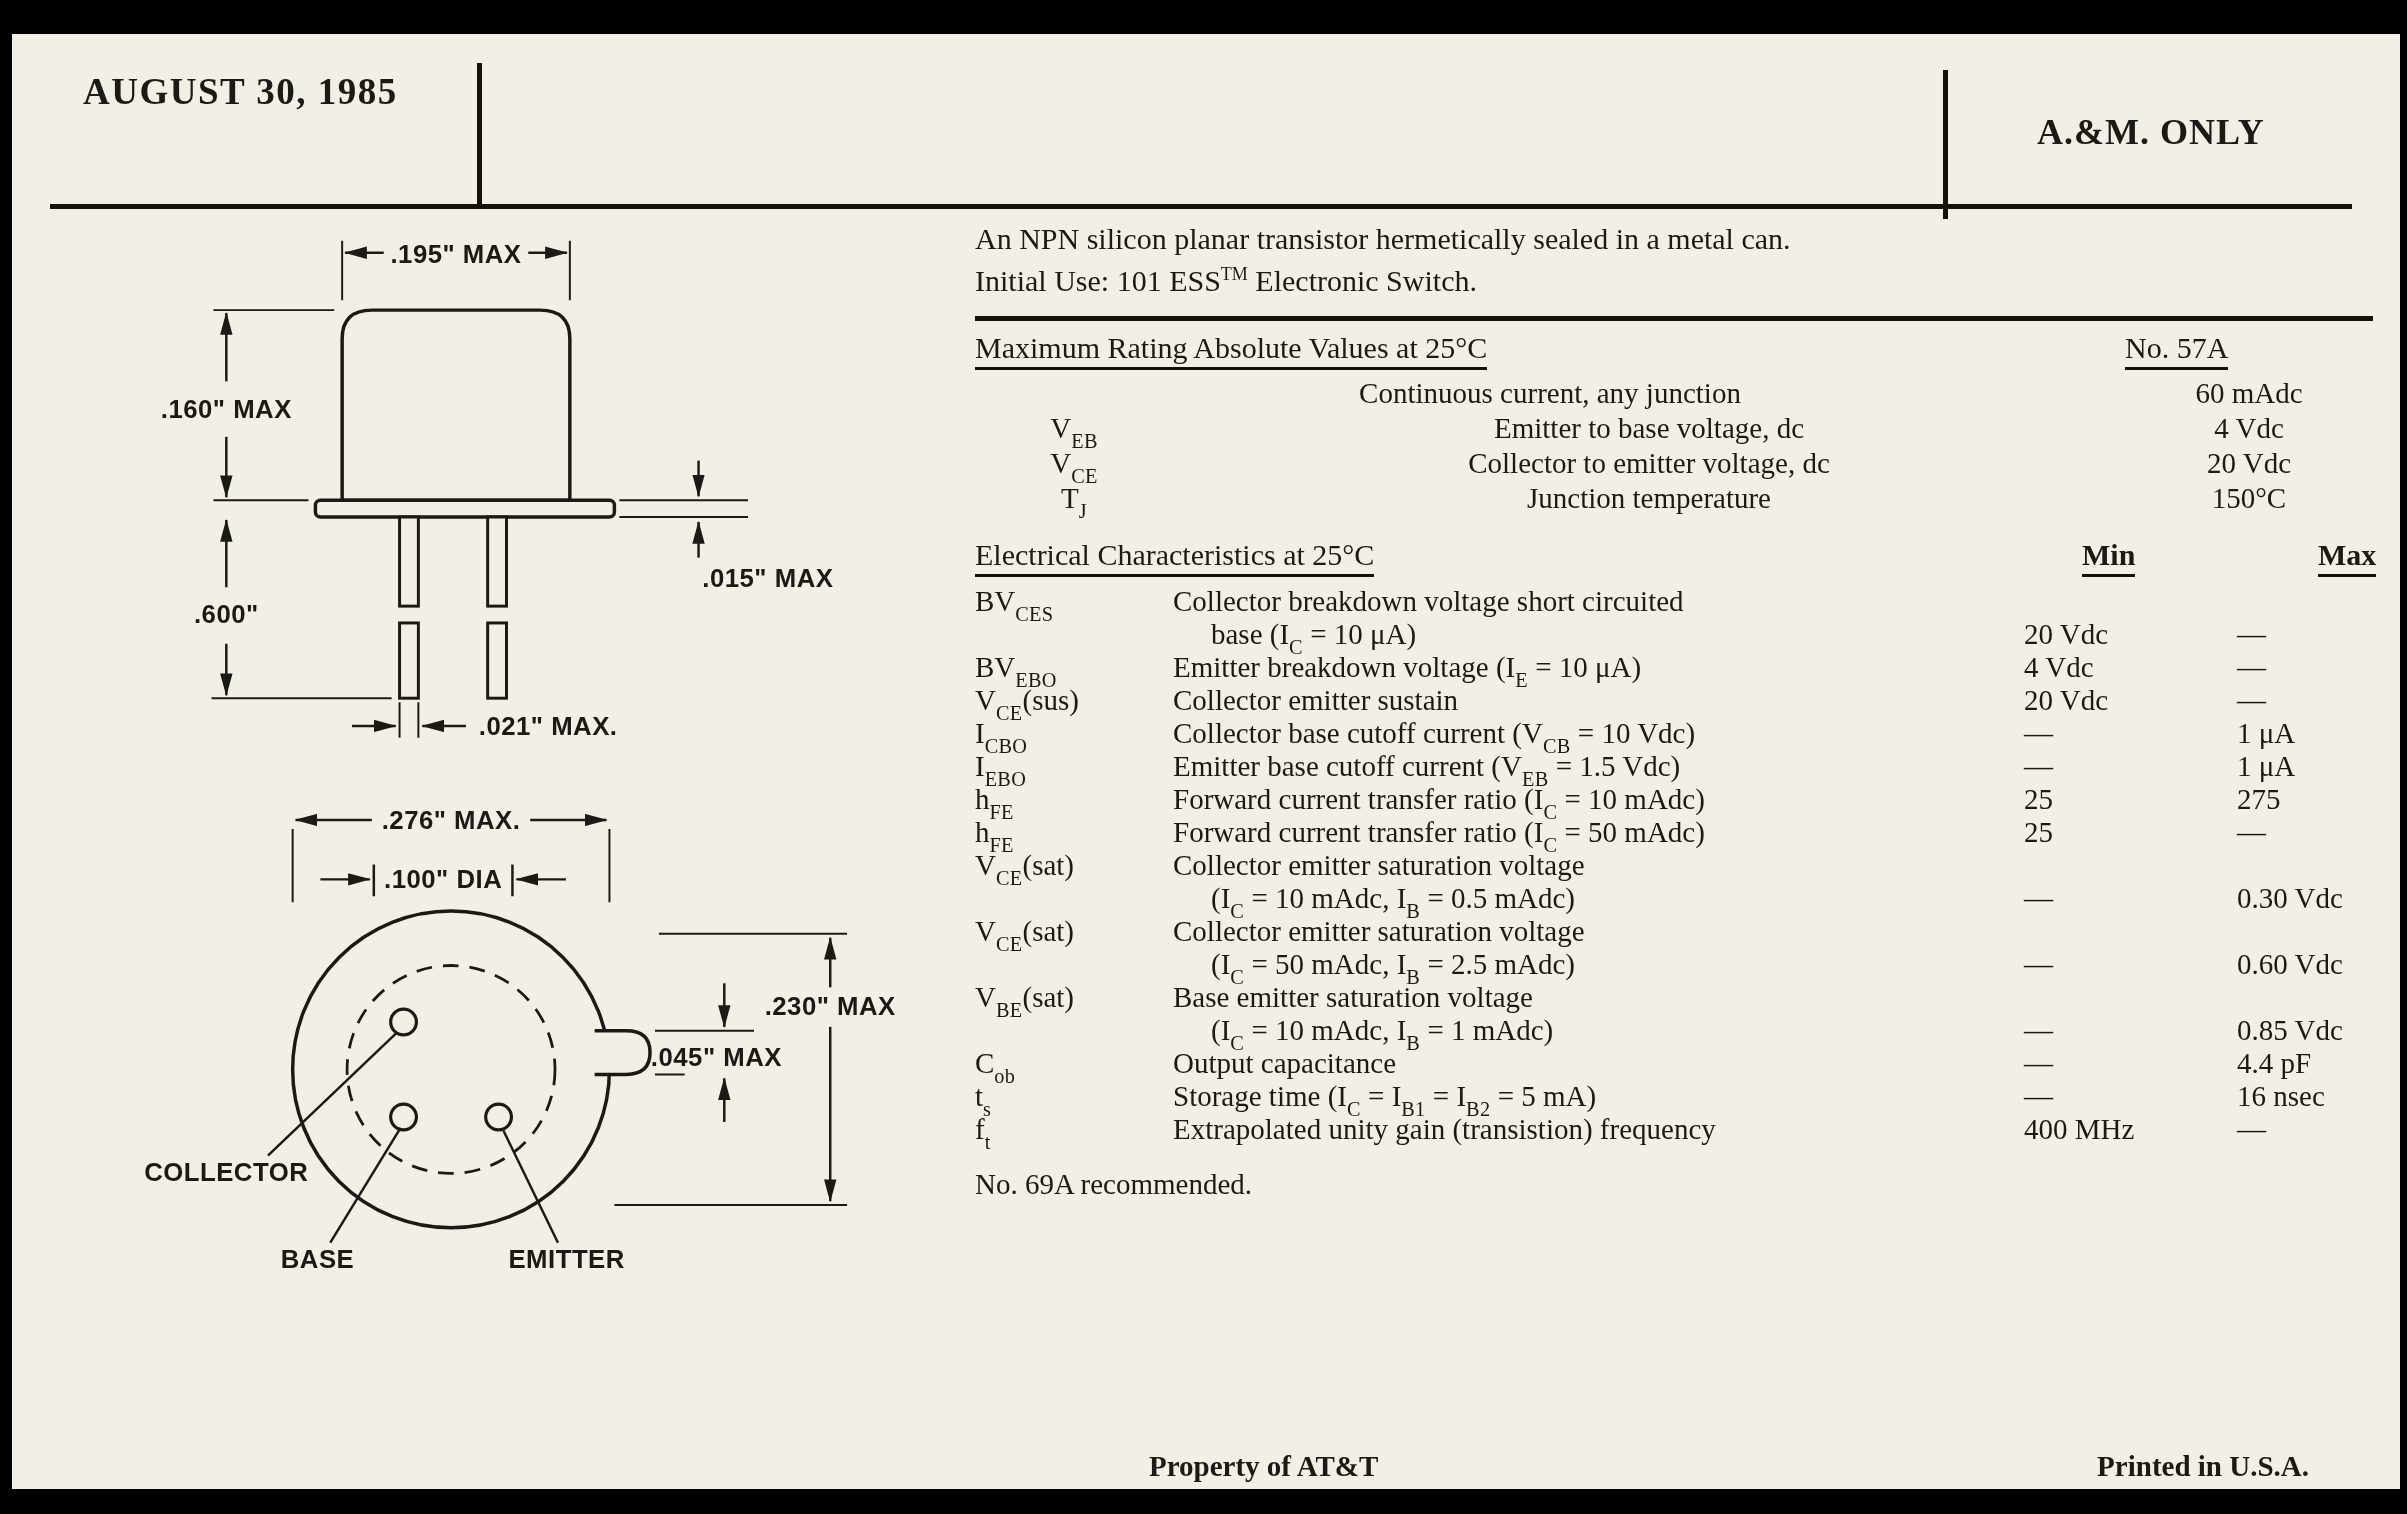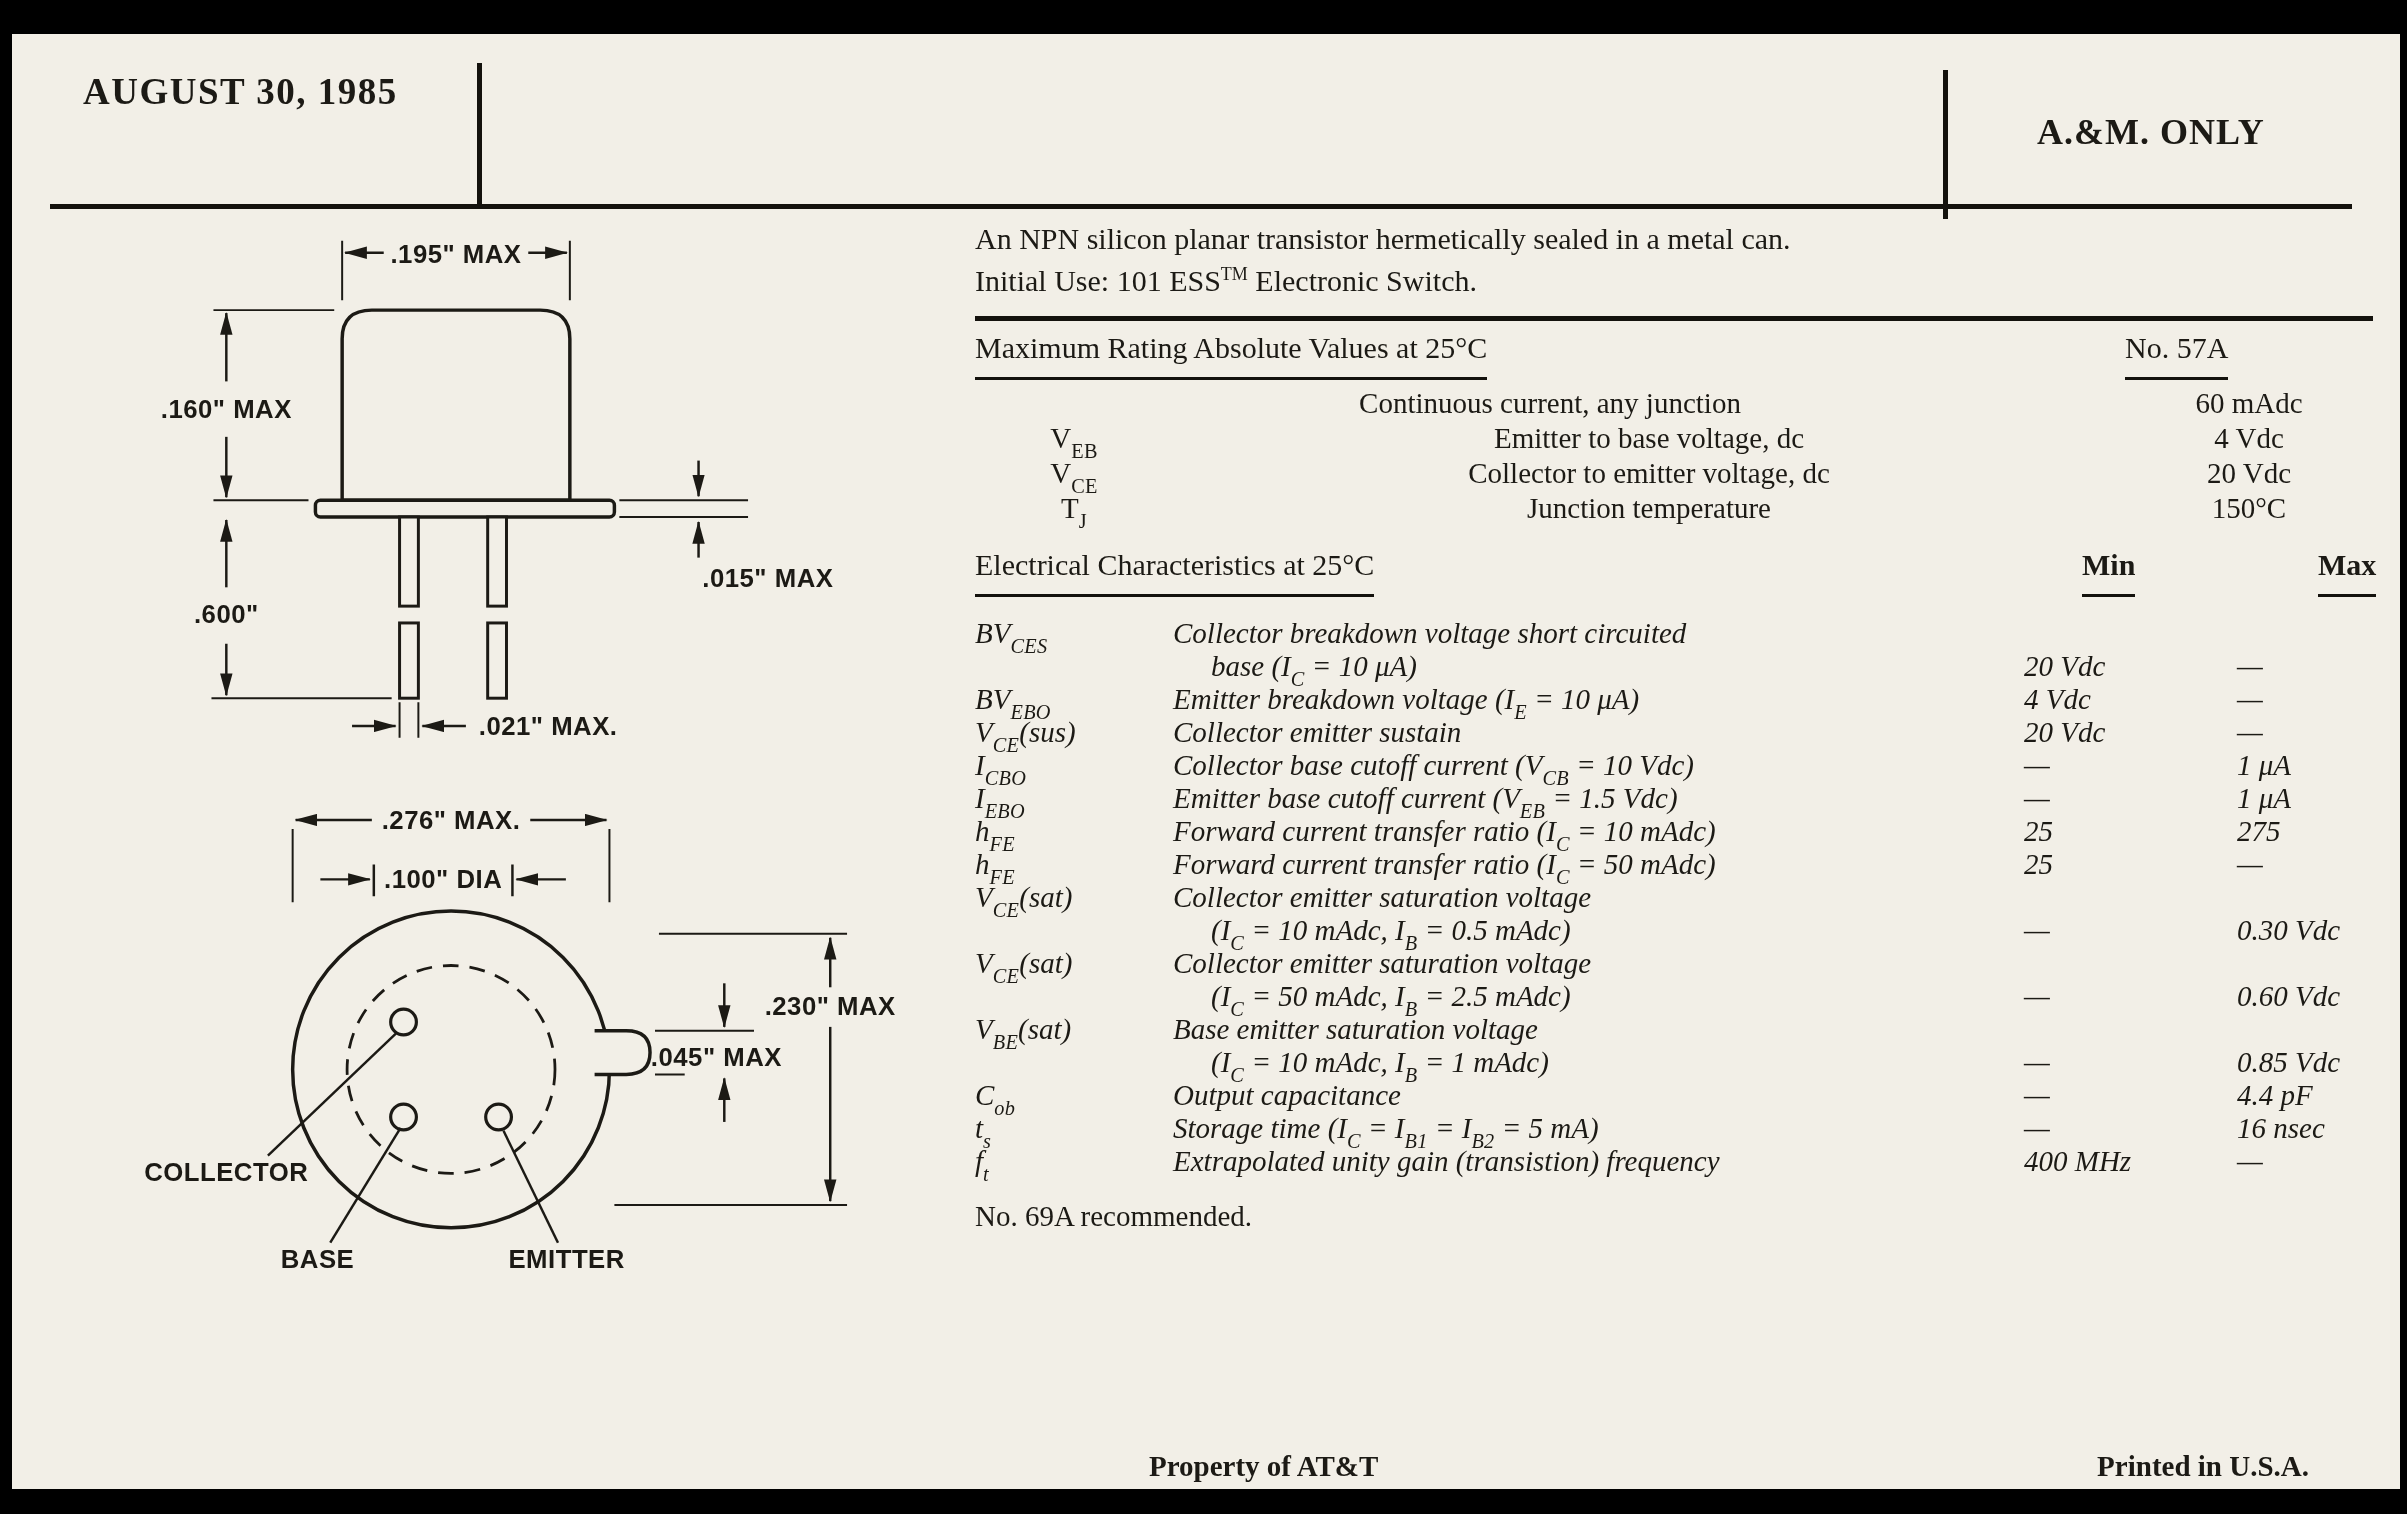--- a/index.html
+++ b/index.html
@@ -16,29 +16,29 @@
   .title{left:891px;top:36px;font-size:44px;font-weight:bold;letter-spacing:2px;}
   .classification{left:2025px;top:77px;font-size:36px;font-weight:bold;letter-spacing:1px;}
   .hrule{left:38px;top:170px;width:2302px;height:5px;background:#14120d;}
   
   .specs{left:963px;top:186px;width:1398px;font-size:29px;line-height:33px;}
   .intro1{margin:0;font-size:30px;line-height:38px;}
   .intro2{margin:4px 0 0 0;font-size:30px;line-height:38px;}
   .top-rule{margin-top:16px;height:5px;background:#14120d;}
   sub{font-size:70%;line-height:0;position:relative;bottom:-0.15em;letter-spacing:0.3px;}
   sup{font-size:60%;line-height:0;}
-  .h-underline{display:inline-block;width:max-content;border-bottom:3px solid #14120d;padding-bottom:13px;}
+  .h-underline{display:inline-block;width:max-content;border-bottom:3px solid #14120d;padding-bottom:3px;}
   .mr-head{display:grid;grid-template-columns:1150px 248px;margin-top:10px;font-size:30px;}
   .mr-table{margin-top:6px;line-height:35px;font-size:29px;text-align:center;}
   .mr-row{display:grid;grid-template-columns:198px 952px 248px;}
   .mr-row .span2{grid-column:1 / 3;}
   .ec-head{display:grid;grid-template-columns:198px 851px 213px 1fr;margin-top:22px;font-size:30px;gap:23px;}
   .ec-head .heading{grid-column:1 / 3;}
   .ec-head .minh,.ec-head .maxh{margin-left:12px;font-weight:bold;}
-  .ec-table{margin-top:20px;font-size:29px;line-height:33px;font-style:italic;}
+  .ec-table{margin-top:8px;font-size:29px;line-height:33px;}
   .ec-row{display:grid;grid-template-columns:198px 851px 213px 1fr;align-items:end;}
   .ec-row .sym{align-self:start;}
   .ec-row .d2{padding-left:38px;}
   .note{margin-top:22px;}
   
   .footer-left{left:1137px;top:1416px;font-size:29px;font-weight:bold;}
   .footer-right{right:91px;top:1416px;font-size:29px;font-weight:bold;}
   
   .diagram{left:43px;top:189px;}
   .dlabel{font-family:"Liberation Sans", sans-serif;font-size:26px;font-weight:700;

